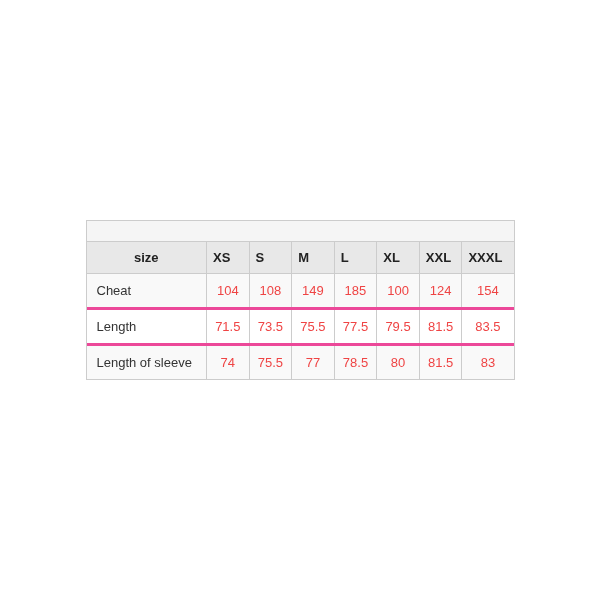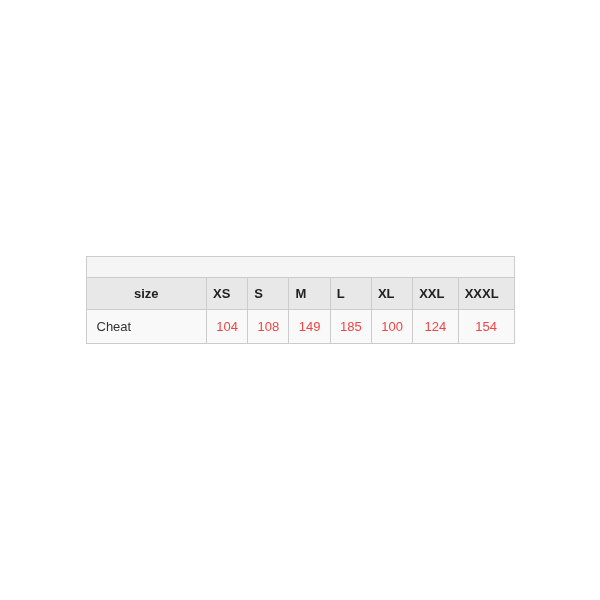--- a/index.html
+++ b/index.html
@@ -125,15 +125,35 @@
     <tr>
           <td>Cheat</td>
           <td>104</td>
           <td>108</td>
           <td>149</td>
           <td>185</td>
           <td>100</td>
           <td>124</td>
           <td>154</td>
         </tr>
+        <tr>
+          <td>Length</td>
+          <td>71.5</td>
+          <td>73.5</td>
+          <td>75.5</td>
+          <td>77.5</td>
+          <td>79.5</td>
+          <td>81.5</td>
+          <td>83.5</td>
+        </tr>
+        <tr>
+          <td>Length of sleeve</td>
+          <td>74</td>
+          <td>75.5</td>
+          <td>77</td>
+          <td>78.5</td>
+          <td>80</td>
+          <td>81.5</td>
+          <td>83</td>
+        </tr>
       </tbody>
   </table>
 </div>
 
 </body></html>

